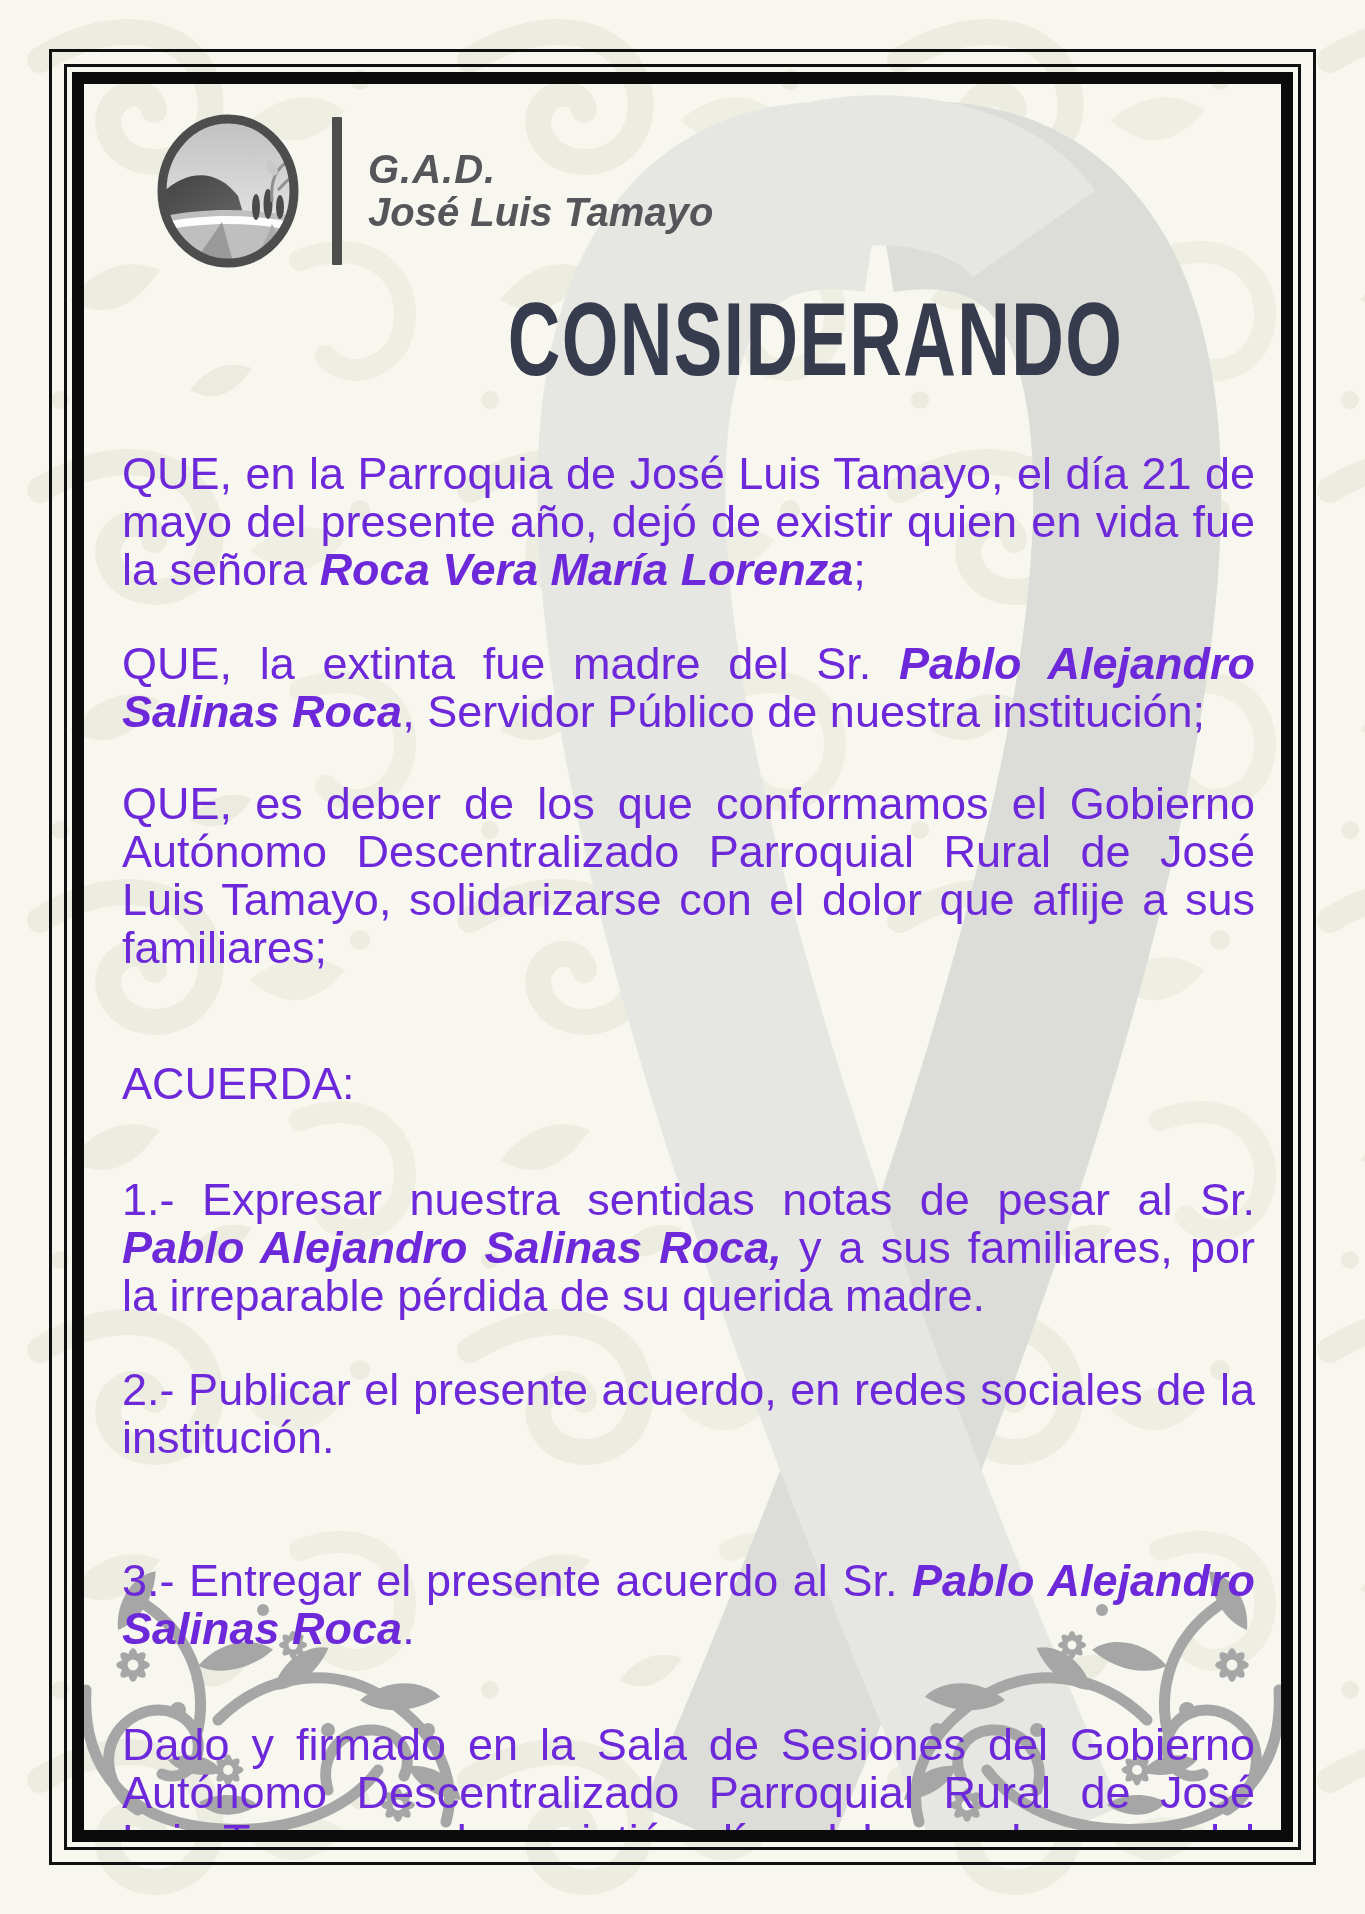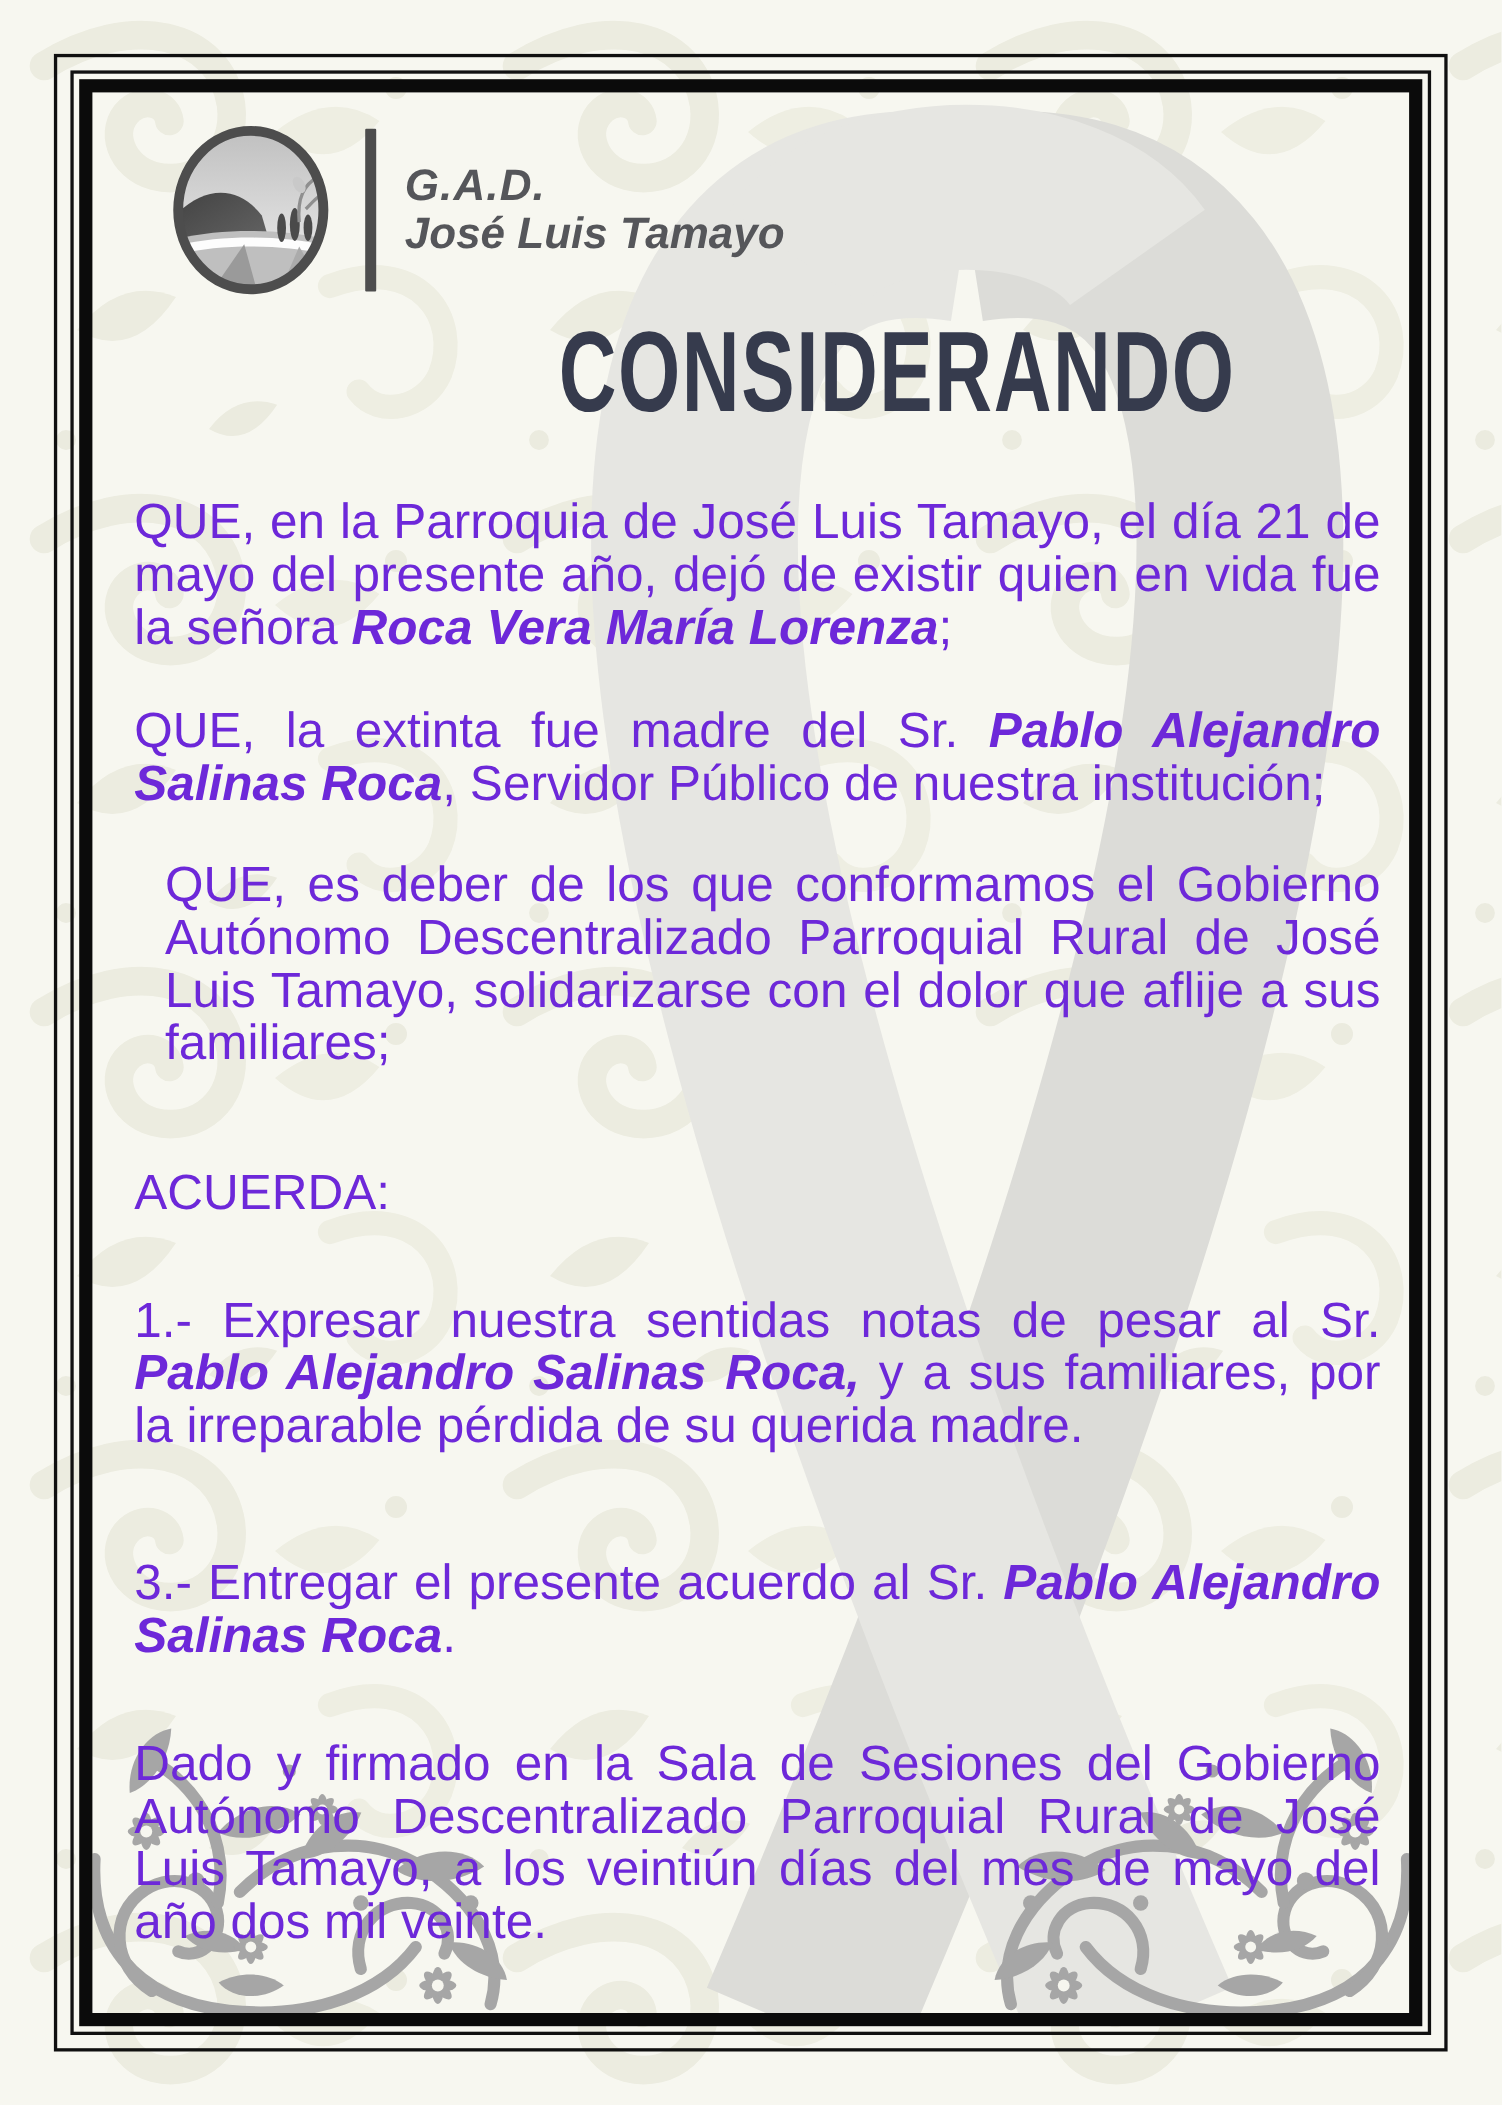--- a/index.html
+++ b/index.html
@@ -42,21 +42,21 @@
     white-space:nowrap;line-height:1.1;
   }
   
   .para{
     font-size:45px;line-height:48px;color:#6d28d9;
     text-align:justify;margin:0;
   }
   .bi{font-weight:bold;font-style:italic;}
   .p1{margin-top:46px;}
   .p2{margin-top:46px;}
-  .p3{margin-top:44px;margin-left:28px;}
+  .p3{margin-top:44px;}
   .heading{margin-top:88px;text-align:left;}
   .i1{margin-top:68px;}
   .i2{margin-top:46px;}
   .i3{margin-top:95px;}
   .closing{margin-top:68px;}
   
   .signature{margin-top:108px;text-align:center;position:relative;}
   .sig-name{
     font-family:"DejaVu Serif", serif;font-style:italic;font-weight:bold;
     font-size:58px;color:#be185d;letter-spacing:1px;line-height:1;
@@ -211,20 +211,21 @@
     <p class="para p1"><span>QUE, en la Parroquia de José Luis Tamayo, el día 21 de mayo del presente año, dejó de existir quien en vida fue la señora </span><span class="bi">Roca Vera María Lorenza</span><span>;</span></p>
 
     <p class="para p2"><span>QUE, la extinta fue madre del Sr. </span><span class="bi">Pablo Alejandro Salinas Roca</span><span>, Servidor Público de nuestra institución;</span></p>
 
     <p class="para p3"><span>QUE, es deber de los que conformamos el Gobierno Autónomo Descentralizado Parroquial Rural de José Luis Tamayo, solidarizarse con el dolor que aflije a sus familiares;</span></p>
 
     <p class="para heading">ACUERDA:</p>
 
     <p class="para i1"><span>1.- Expresar nuestra sentidas notas de pesar al Sr. </span><span class="bi">Pablo Alejandro Salinas Roca,</span><span> y a sus familiares, por la irreparable pérdida de su querida madre.</span></p>
 
+    <p class="para i2"><span>2.- Publicar el presente acuerdo, en redes sociales de la institución.</span></p>
 
     <p class="para i3"><span>3.- Entregar el presente acuerdo al Sr. </span><span class="bi">Pablo Alejandro Salinas Roca</span><span>.</span></p>
 
     <p class="para closing"><span>Dado y firmado en la Sala de Sesiones del Gobierno Autónomo Descentralizado Parroquial Rural de José Luis Tamayo, a los veintiún días del mes de mayo del año dos mil veinte.</span></p>
 
     <div class="signature">
       <div class="sig-name">Mishel De La Cruz</div>
 
     </div>
 

